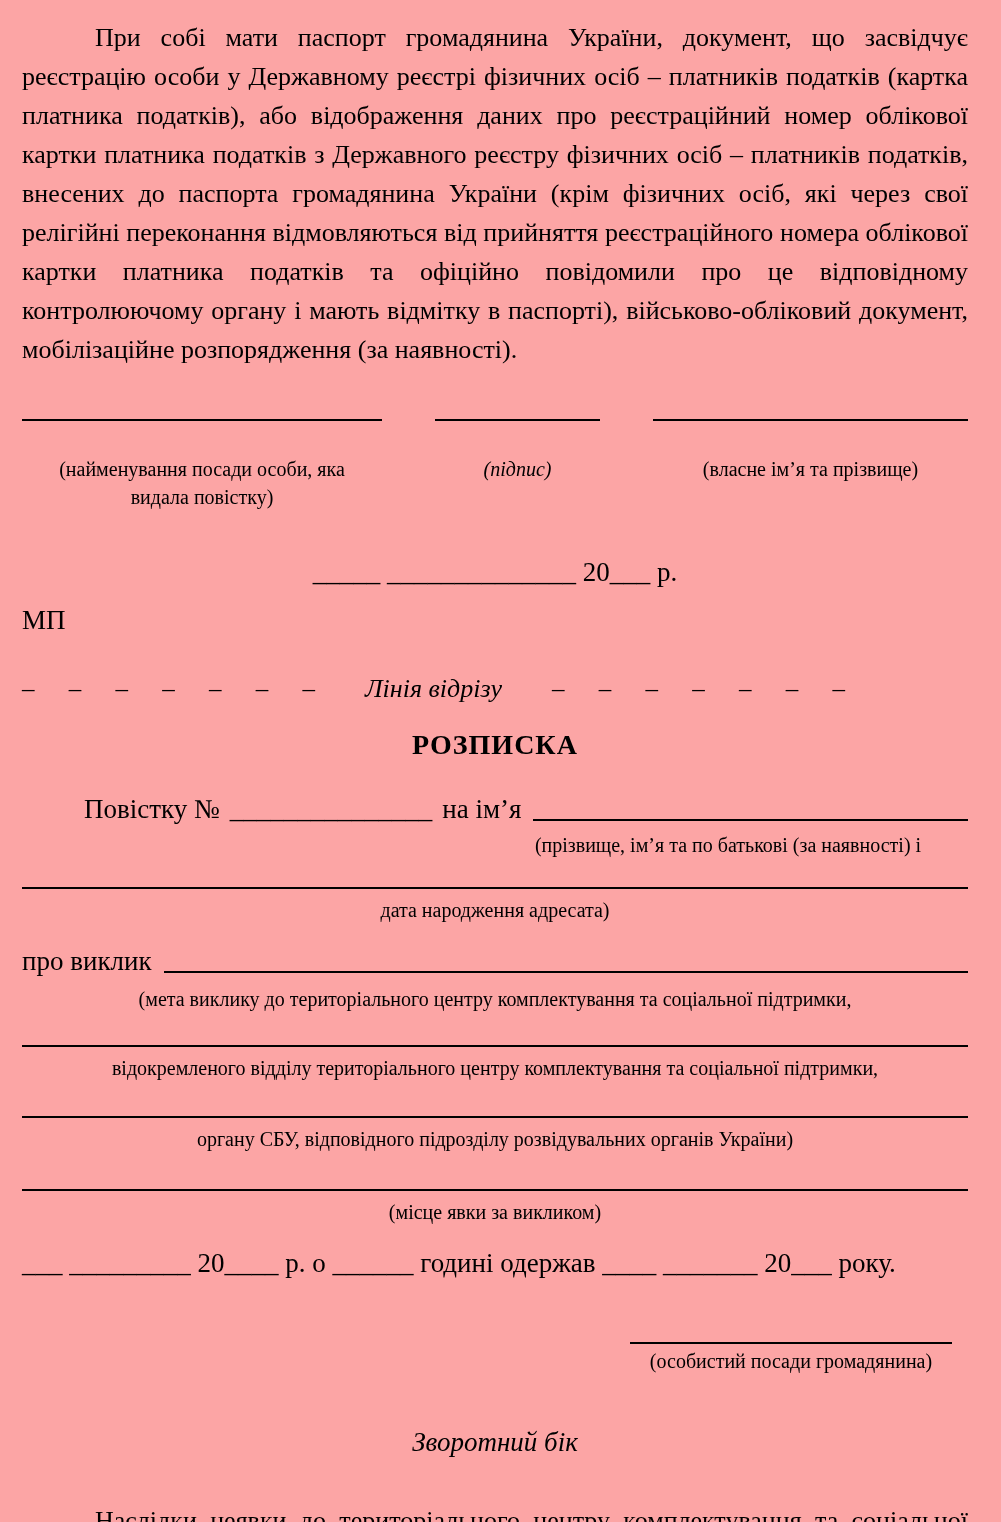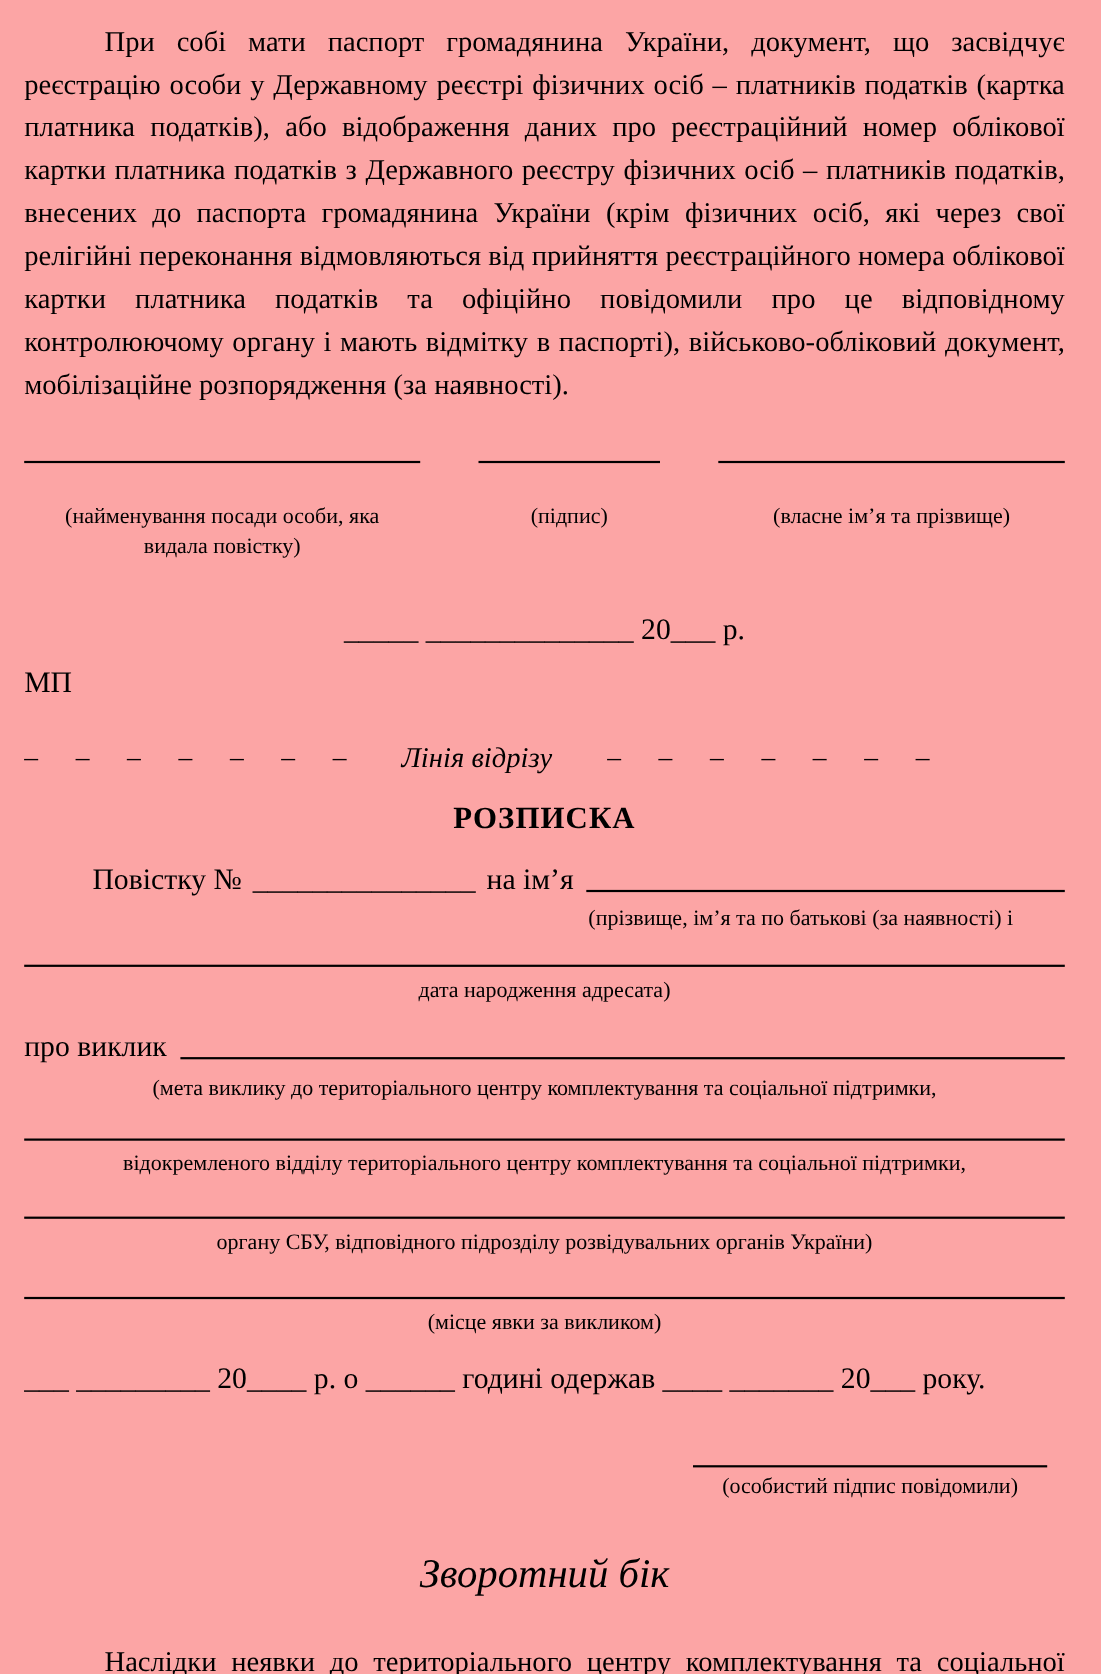--- a/index.html
+++ b/index.html
@@ -21,21 +21,21 @@
     text-align:justify;
     text-indent:73px;
   }
   
   .sig-row{
     margin-top:50px;
     display:flex;justify-content:space-between;align-items:flex-start;
   }
   .sig-col{display:flex;flex-direction:column;gap:31px;}
   .sig-col.c1{width:360px;}
-  .sig-col.c2{width:165px;}
+  .sig-col.c2{width:165px;font-style:italic;}
   .sig-col.c3{width:315px;}
   .sig-line{border-top:2px solid #000;height:0;}
   .sig-cap{
     font-size:20px;line-height:28px;text-align:center;margin-top:3px;
   }
   .date-line{margin:45px 0 0 0;font-size:27px;line-height:32px;text-align:center;}
   .stamp{margin:16px 0 0 0;font-size:27px;line-height:32px;}
   
   .cut-row{
     margin-top:38px;
@@ -44,21 +44,21 @@
   }
   .dashes{word-spacing:28px;white-space:nowrap;}
   .cut-label{font-style:italic;font-size:26px;white-space:nowrap;}
   .receipt-title{
     margin:24px 0 0 0;
     text-align:center;font-size:28px;font-weight:bold;line-height:34px;
     letter-spacing:1px;
   }
   
   .summons-line{
-    margin-top:20px;padding-left:62px;
+    margin-top:30px;padding-left:62px;
     display:flex;align-items:flex-end;
     font-size:27px;line-height:34px;
   }
   .summons-line .txt{white-space:nowrap;}
   .blank{white-space:nowrap;}
   .gap-l{margin-left:10px;}
   .fill{
     flex:1 1 auto;border-bottom:2px solid #000;margin-bottom:5px;margin-left:12px;
   }
   .cap{font-size:20px;line-height:27px;}
@@ -74,21 +74,21 @@
     font-size:27px;line-height:34px;
   }
   .received-line{
     margin:20px 0 0 0;font-size:27px;line-height:34px;white-space:nowrap;
   }
   .personal-sig{
     width:322px;margin:62px 16px 0 auto;
   }
   .back-title{
     margin:50px 0 0 0;text-align:center;
-    font-style:italic;font-weight:normal;font-size:37px;line-height:34px;
+    font-style:italic;font-weight:normal;font-size:27px;line-height:34px;
   }
   .final-para{margin-top:42px;}
 </style>
 </head>
 <body>
 
 <div class="page">
 
   <p class="para">При собі мати паспорт громадянина України, документ, що засвідчує реєстрацію особи у Державному реєстрі фізичних осіб – платників податків (картка платника податків), або відображення даних про реєстраційний номер облікової картки платника податків з Державного реєстру фізичних осіб – платників податків, внесених до паспорта громадянина України (крім фізичних осіб, які через свої релігійні переконання відмовляються від прийняття реєстраційного номера облікової картки платника податків та офіційно повідомили про це відповідному контролюючому органу і мають відмітку в паспорті), військово-обліковий документ, мобілізаційне розпорядження (за наявності).</p>
 
@@ -146,20 +146,20 @@
   <div class="rule" style="margin-top:34px;"></div>
   <div class="cap cap-center">органу СБУ, відповідного підрозділу розвідувальних органів України)</div>
 
   <div class="rule" style="margin-top:36px;"></div>
   <div class="cap cap-center">(місце явки за викликом)</div>
 
   <p class="received-line">___ _________ 20____ р. о ______ годині одержав ____ _______ 20___ року.</p>
 
   <div class="personal-sig">
     <div class="sig-line"></div>
-    <div class="sig-cap">(особистий підпис повідомили)</div>
+    <div class="sig-cap">(особистий посади громадянина)</div>
   </div>
 
   <h3 class="back-title">Зворотний бік</h3>
 
   <p class="para final-para"><span>Наслідки неявки до територіального центру комплектування та соціальної підтримки, відокремленого відділу територіального центру комплектування та соціальної підтримки, органу СБУ, відповідного підрозділу розвідувальних органів України передбачені статтями 210, 210</span></p>
 
 </div>
 
 </body></html>

